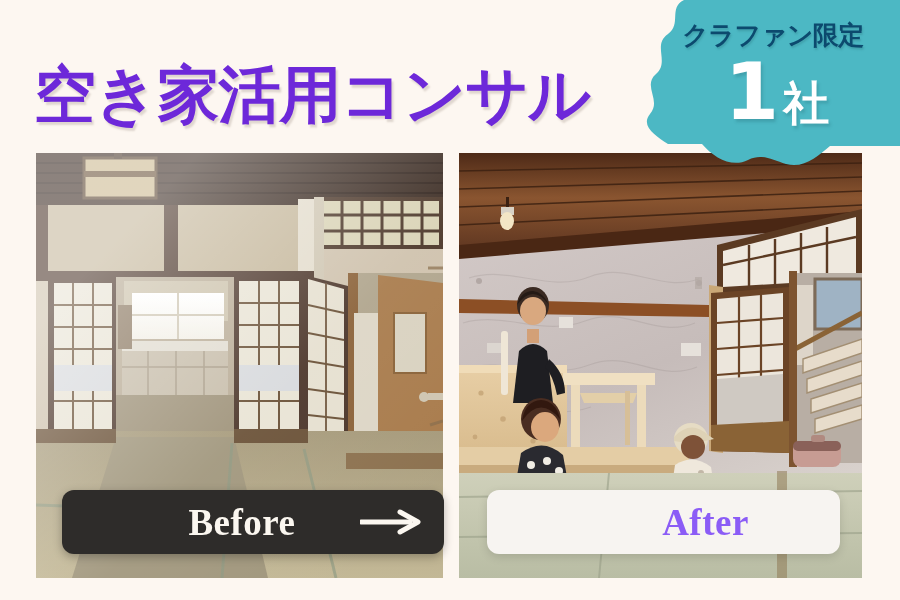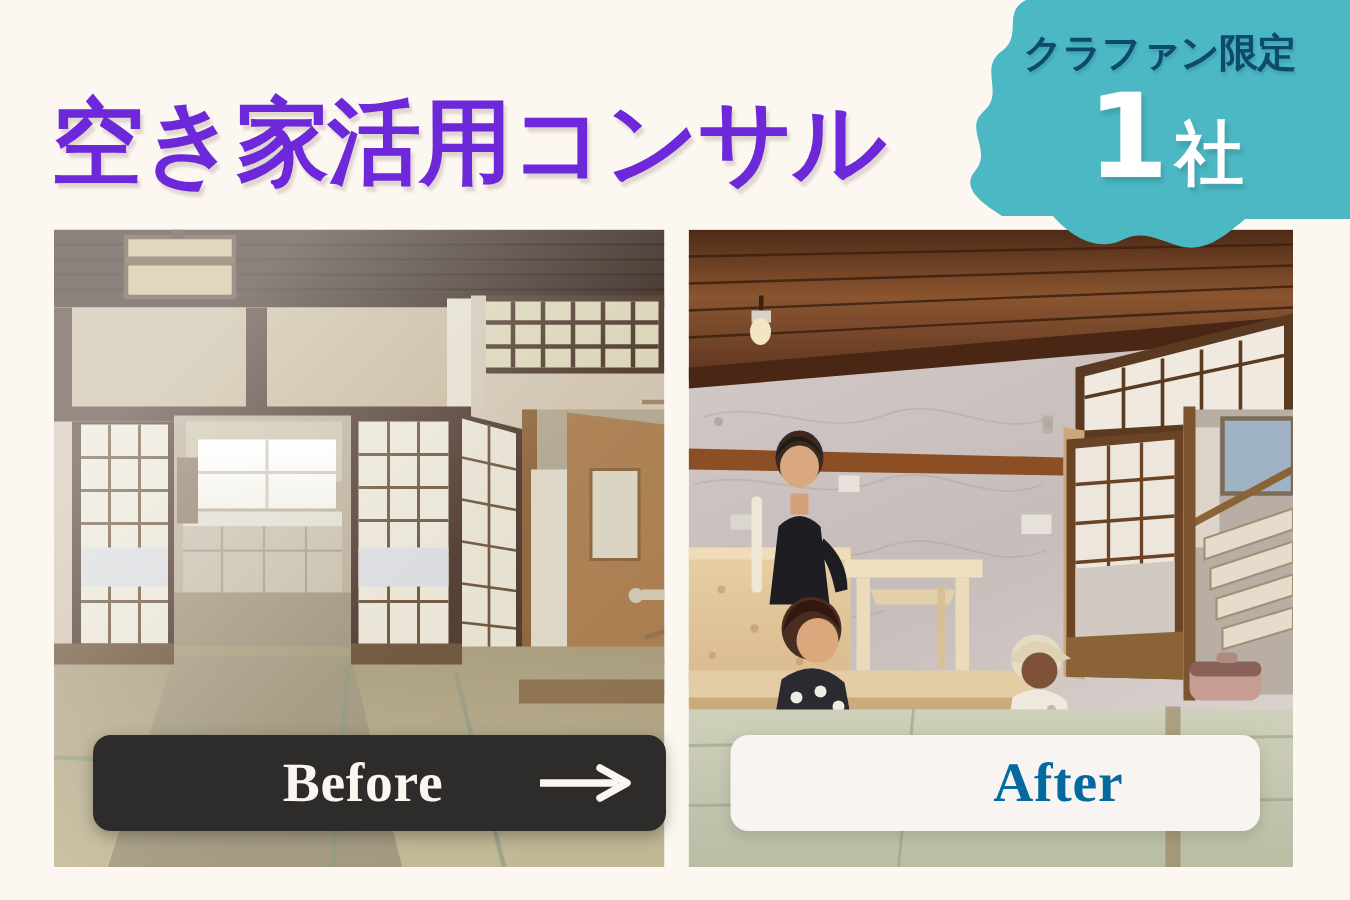--- a/index.html
+++ b/index.html
@@ -127,21 +127,21 @@
     background: #f7f4f1;
     box-shadow: 0 3px 10px rgba(0,0,0,0.13);
   }
   .bar-label {
     font-family: "Liberation Serif", "DejaVu Serif", serif;
     font-size: 37px;
     font-weight: bold;
     letter-spacing: 0.5px;
   }
   #label-before { color: #fbf7f0; margin-right: 70px; }
-  #label-after  { color: #0369a1; margin-left: 36px; }
+  #label-after  { color: #8b5cf6; margin-left: 36px; }
 
   #arrow-icon {
     position: absolute;
     right: 22px;
     top: 50%;
     transform: translateY(-50%);
     width: 62px;
     height: 26px;
   }
   #arrow-icon svg { display: block; width: 100%; height: 100%; }

